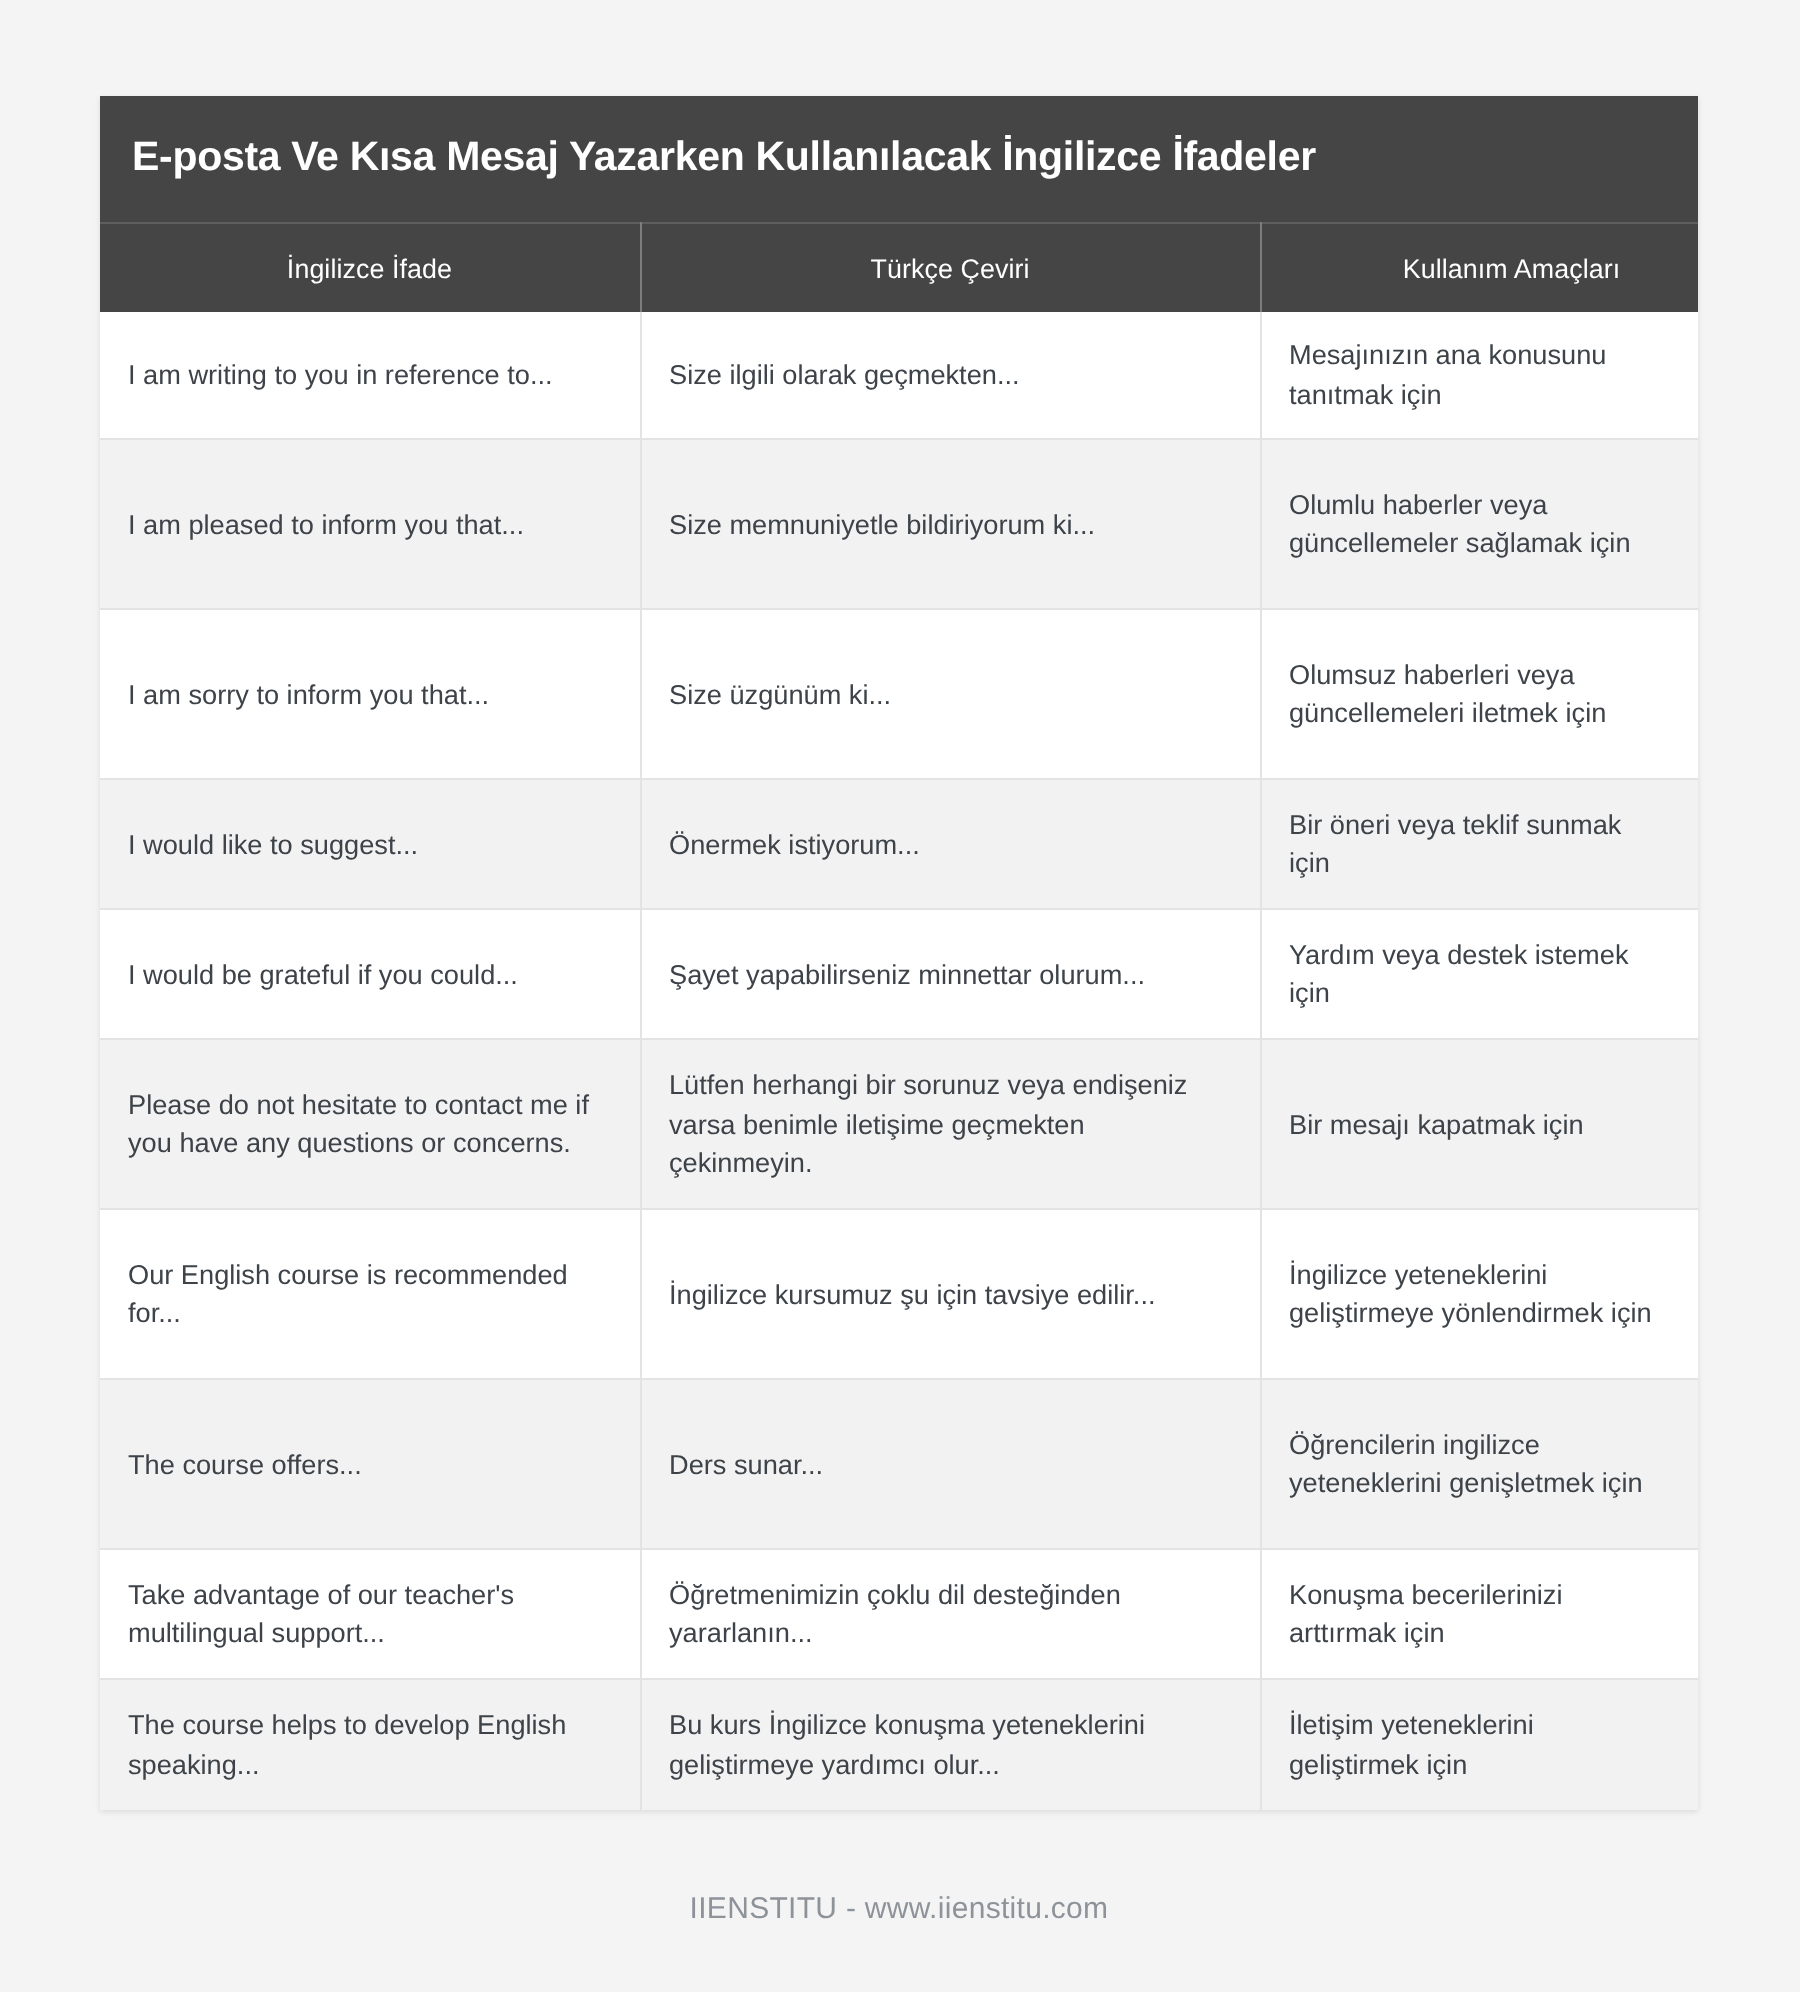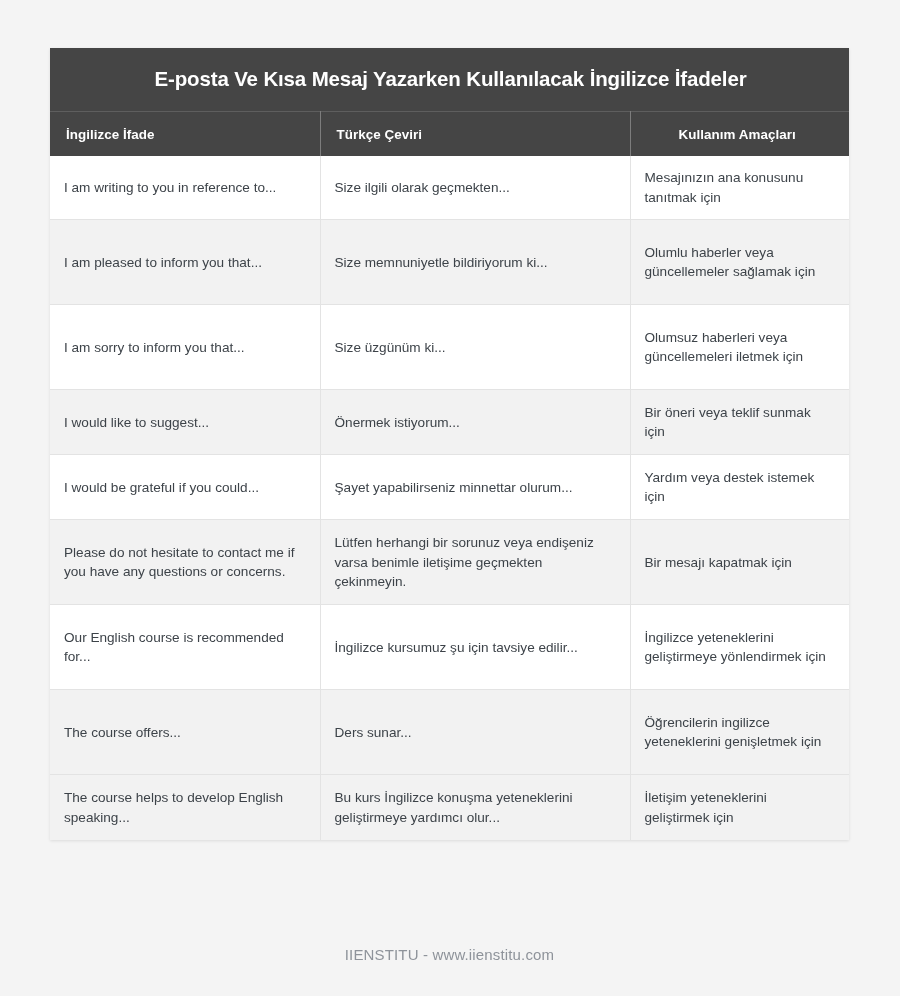--- a/index.html
+++ b/index.html
@@ -33,21 +33,20 @@
   }
 
   
   .title-bar {
     background: #454545;
     height: 63px;
     display: flex;
     align-items: center;
     padding: 0 14px 0 16px;
     box-sizing: border-box;
-    justify-content: center;
   }
   .title-text {
     color: #ffffff;
     font-size: 20.5px;
     font-weight: bold;
     letter-spacing: -0.15px;
     line-height: 1.2;
     white-space: nowrap;
   }
 
@@ -58,22 +57,22 @@
     table-layout: fixed;
   }
   .data-table col.c1 { width: 270px; }
   .data-table col.c2 { width: 310px; }
   .data-table col.c3 { width: 219px; }
 
   .head-row th {
     background: #454545;
     color: #ffffff;
     font-size: 13.4px;
-    font-weight: bold;
-    text-align: left;
+    font-weight: normal;
+    text-align: center;
     padding: 15px 16px 14px 16px;
     height: 44px;
     box-sizing: border-box;
     border-right: 1px solid #7d7d7d;
     border-top: 1px solid #5e5e5e;
     vertical-align: middle;
     letter-spacing: 0.05px;
   }
   .head-row th:last-child { border-right: none; padding-left: 48px; }
 
@@ -173,20 +172,25 @@
           <td>İngilizce kursumuz şu için tavsiye edilir...</td>
           <td>İngilizce yeteneklerini geliştirmeye yönlendirmek için</td>
         </tr>
 
         <tr class="body-row even" style="height:85px">
           <td>The course offers...</td>
           <td>Ders sunar...</td>
           <td>Öğrencilerin ingilizce yeteneklerini genişletmek için</td>
         </tr>
 
+        <tr class="body-row odd" style="height:65px">
+          <td>Take advantage of our teacher's multilingual support...</td>
+          <td>Öğretmenimizin çoklu dil desteğinden yararlanın...</td>
+          <td>Konuşma becerilerinizi arttırmak için</td>
+        </tr>
 
         <tr class="body-row even" style="height:65px">
           <td>The course helps to develop English speaking...</td>
           <td>Bu kurs İngilizce konuşma yeteneklerini geliştirmeye yardımcı olur...</td>
           <td>İletişim yeteneklerini geliştirmek için</td>
         </tr>
 
       </tbody>
     </table>
   </div>

